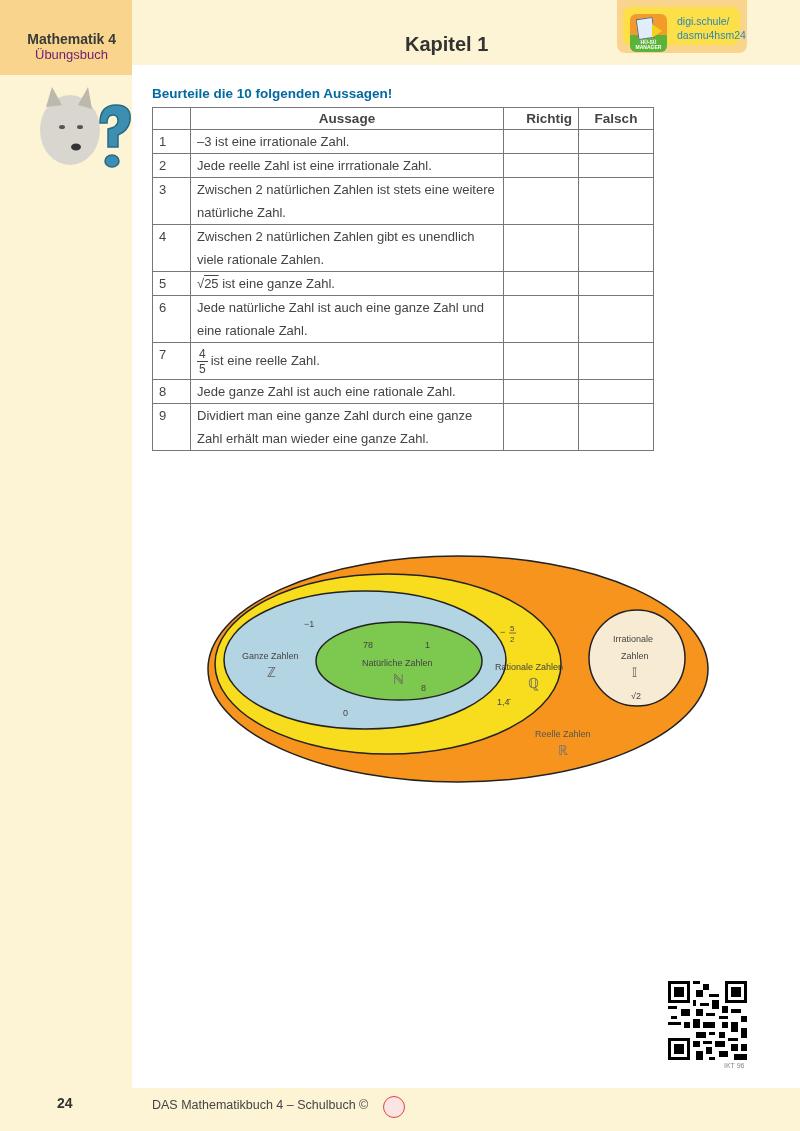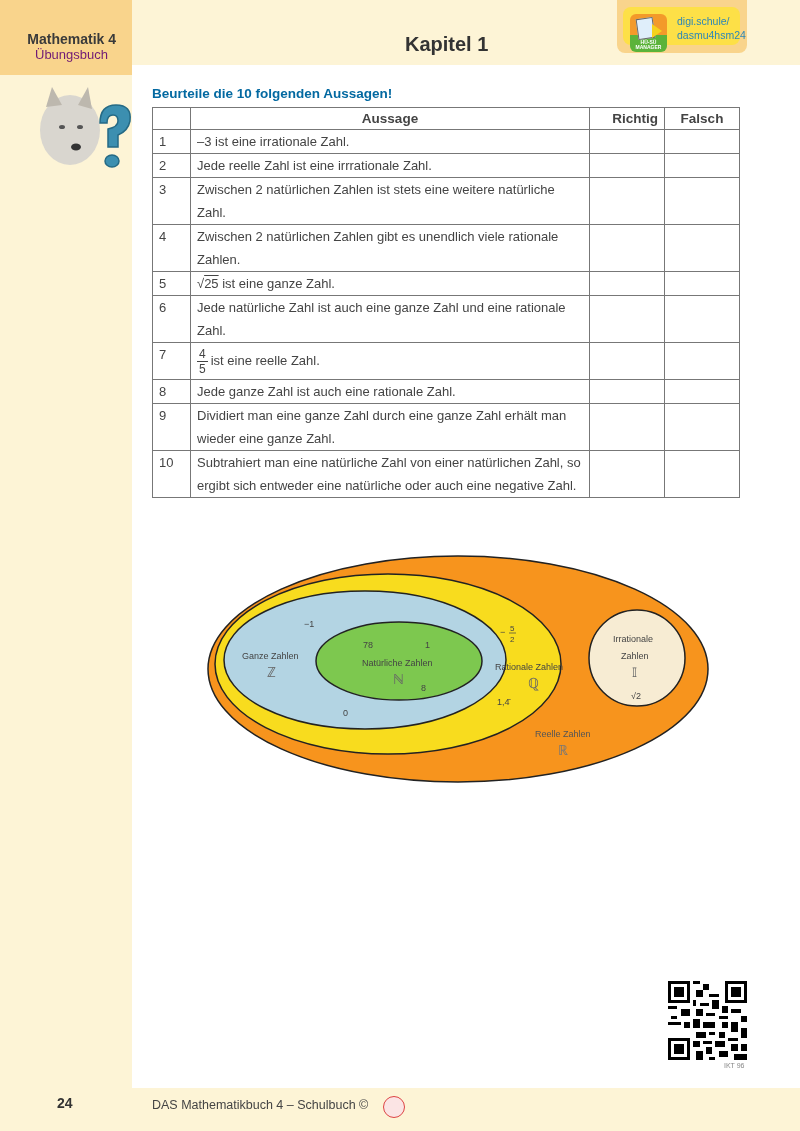--- a/index.html
+++ b/index.html
@@ -11,21 +11,21 @@
   .digi-box { position:absolute; left:617px; top:0; width:130px; height:53px; background:#f9d48c; border-radius:0 0 8px 8px; }
   .digi-inner { position:absolute; left:6px; top:7px; width:117px; height:38px; background:#fde047; border-radius:8px; }
   .digi-icon { position:absolute; left:7px; top:7px; width:37px; height:38px; border-radius:6px; background:linear-gradient(#f39a2a 0 55%, #5bb33a 55% 100%); }
   .digi-icon .sheet { position:absolute; left:7px; top:4px; width:15px; height:19px; background:#dfeefa; border:1px solid #666; transform:rotate(-8deg); }
   .digi-icon .arrow { position:absolute; left:22px; top:10px; width:0; height:0; border-top:7px solid transparent; border-bottom:7px solid transparent; border-left:10px solid #f6d21c; }
   .digi-icon .lbl { position:absolute; left:0; right:0; bottom:2px; font-size:5px; color:#fff; text-align:center; font-weight:bold; line-height:5px; }
   .digi-text { position:absolute; left:54px; top:7px; font-size:10.5px; color:#2b86b8; line-height:14px; }
   .main { position:absolute; left:132px; top:65px; width:668px; height:1023px; background:#fff; }
   .avatar { position:absolute; left:32px; top:85px; width:100px; height:85px; }
   .task { position:absolute; left:152px; top:86px; font-weight:bold; font-size:13.5px; color:#0369a1; }
-  table { position:absolute; left:152px; top:107px; width:588px; border-collapse:collapse; font-size:13px; color:#444; }
+  table { position:absolute; left:152px; top:107px; width:502px; border-collapse:collapse; font-size:13px; color:#444; }
   td, th { border:1px solid #777; padding:0 6px; vertical-align:top; line-height:23px; }
   th { font-weight:bold; color:#444; height:21px; line-height:21px; font-size:13.5px; }
   td.n { width:25px; }
   td.r, th.r { width:62px;text-align:right; }
   td.f, th.f { width:62px; }
   .frac { display:inline-block; vertical-align:middle; text-align:center; font-size:12px; line-height:14px; margin-right:3px; }
   .frac .num { display:block; border-bottom:1px solid #444; padding:0 2px; }
   .sqrt-bar { text-decoration:overline; }
   .venn { position:absolute; left:205px; top:553px; width:505px; height:232px; }
   .qr { position:absolute; left:668px; top:981px; width:79px; height:79px; }
@@ -130,26 +130,20 @@
       <td>Jede ganze Zahl ist auch eine rationale Zahl.</td>
       <td class="r"></td>
       <td class="f"></td>
     </tr>
     <tr>
       <td class="n">9</td>
       <td>Dividiert man eine ganze Zahl durch eine ganze Zahl erhält man wieder eine ganze Zahl.</td>
       <td class="r"></td>
       <td class="f"></td>
     </tr>
-    <tr>
-      <td class="n">10</td>
-      <td>Subtrahiert man eine natürliche Zahl von einer natürlichen Zahl, so ergibt sich entweder eine natürliche oder auch eine negative Zahl.</td>
-      <td class="r"></td>
-      <td class="f"></td>
-    </tr>
   </tbody>
 </table>
 
 <svg class="venn" viewBox="0 0 505 232" font-family="Liberation Sans, sans-serif">
   <ellipse cx="253" cy="116" rx="250" ry="113" fill="#f7941d" stroke="#222" stroke-width="1.5"></ellipse>
   <ellipse cx="183" cy="111" rx="173" ry="90" fill="#f8dc1e" stroke="#222" stroke-width="1.5"></ellipse>
   <ellipse cx="160" cy="107" rx="141" ry="69" fill="#b3d4e3" stroke="#222" stroke-width="1.5"></ellipse>
   <ellipse cx="194" cy="108" rx="83" ry="39" fill="#7dc84f" stroke="#222" stroke-width="1.5"></ellipse>
   <circle cx="432" cy="105" r="48" fill="#f7ecd3" stroke="#222" stroke-width="1.5"></circle>
 

